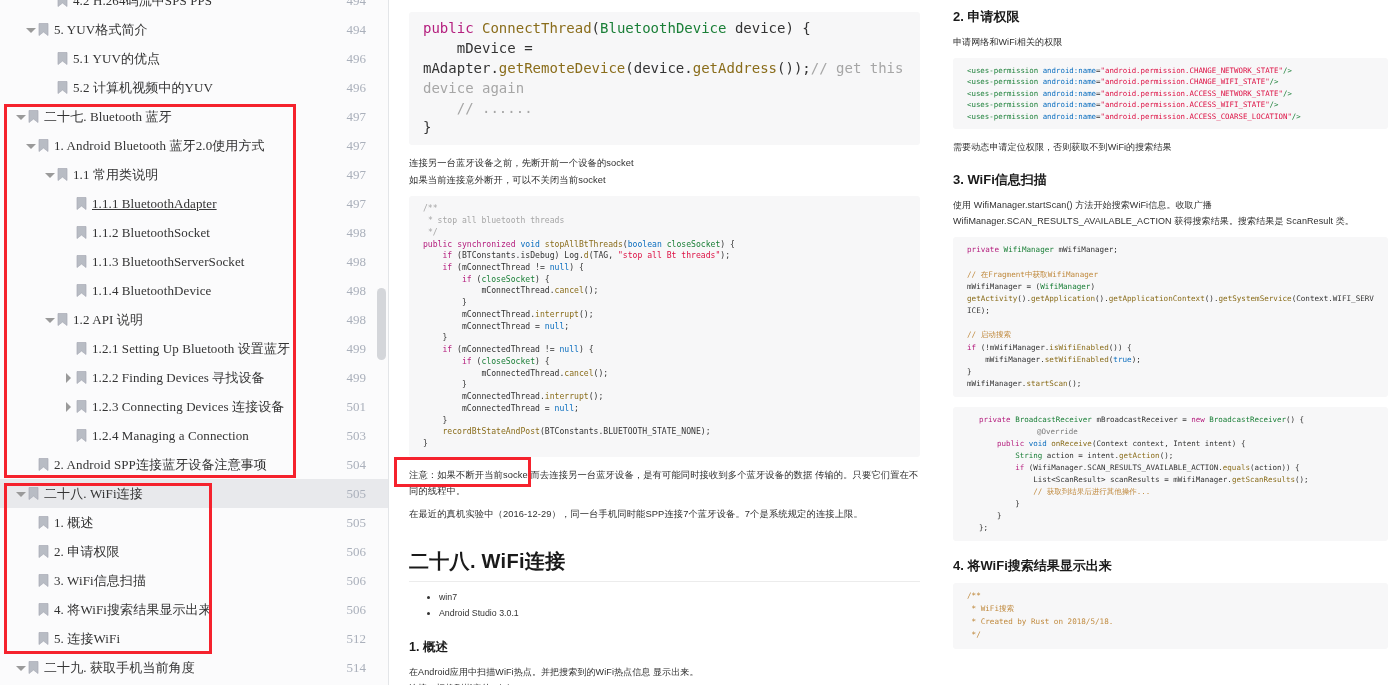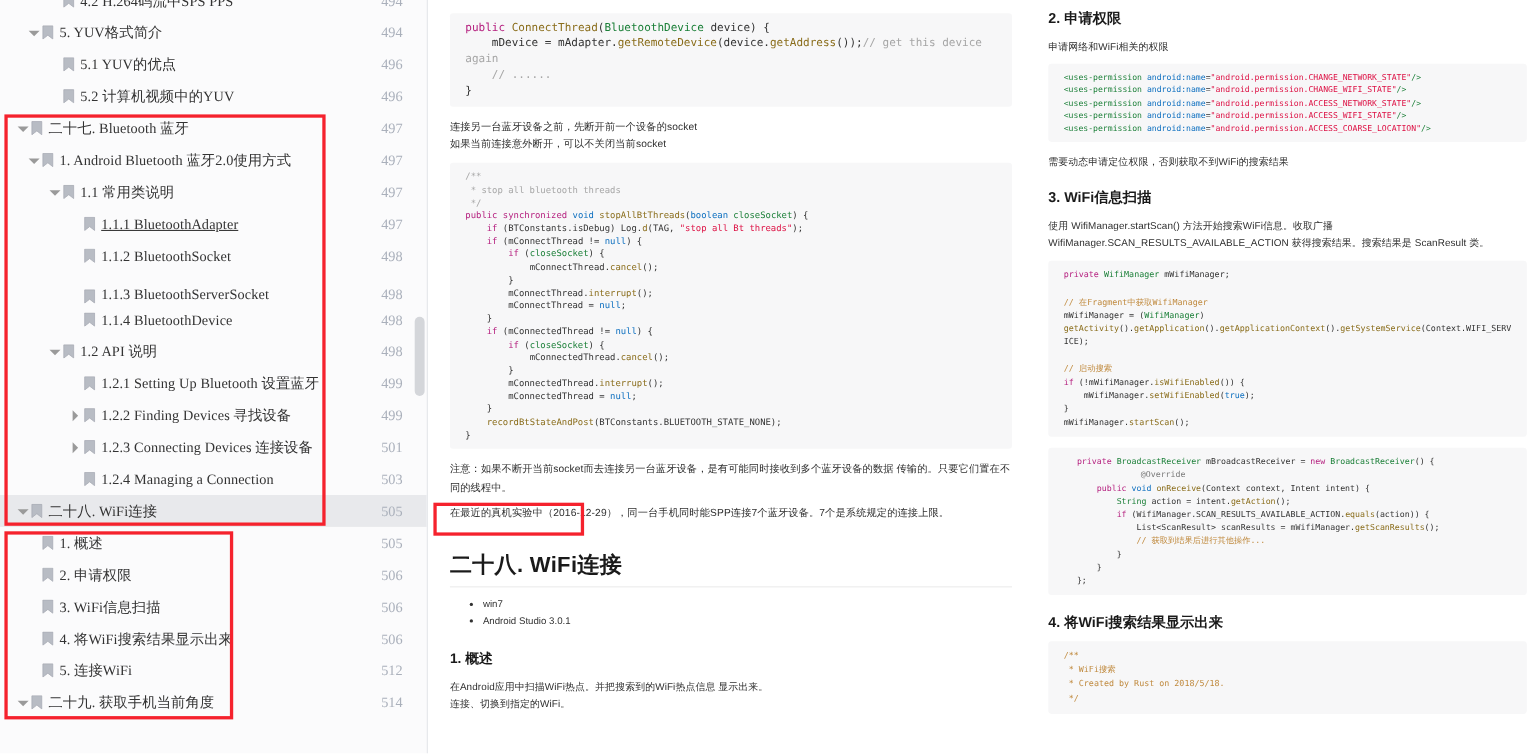--- a/index.html
+++ b/index.html
@@ -109,21 +109,21 @@
   }
   #col-mid { flex: 0 0 551px; width: 551px; padding: 0 20px; }
   #col-right { flex: 0 0 460px; width: 460px; padding: 0 12px; border-left: 1px solid #fff; }
 
   .code-block {
     background: #f7f7f8;
     border-radius: 3px;
     padding: 7px 10px 7px 14px;
     margin: 8px 0 10px 0;
     font-family: "DejaVu Sans Mono", "Liberation Mono", monospace;
-    font-size: 10px;
+    font-size: 14px;
     line-height: 1.42;
     color: #333;
     white-space: pre-wrap;
     word-break: break-word;
     overflow: hidden;
   }
   .code-block.tight { font-size: 8.1px; line-height: 1.45; }
   .kw  { color: #b5207f; }
   .kw2 { color: #0b6ebf; }
   .fn  { color: #8a6d1b; }
@@ -260,21 +260,21 @@
         <li class="toc-row lvl3" style="top: 0px;">
           <span class="arrow "></span>
           <span class="bm-icon">
             <svg width="11" height="13" viewBox="0 0 11 13">
               <path d="M1 0.5 H10 V12.5 L5.5 9 L1 12.5 Z" fill="#b8bcc4" stroke="#a7abb4" stroke-width="0.7"></path>
             </svg>
           </span>
           <span class="toc-label">1.1.2 BluetoothSocket</span>
           <span class="pagenum">498</span>
         </li>
-        <li class="toc-row lvl3" style="top: 0px; align-items: flex-end;">
+        <li class="toc-row lvl3" style="top: 0px;">
           <span class="arrow "></span>
           <span class="bm-icon">
             <svg width="11" height="13" viewBox="0 0 11 13">
               <path d="M1 0.5 H10 V12.5 L5.5 9 L1 12.5 Z" fill="#b8bcc4" stroke="#a7abb4" stroke-width="0.7"></path>
             </svg>
           </span>
           <span class="toc-label">1.1.3 BluetoothServerSocket</span>
           <span class="pagenum">498</span>
         </li>
         <li class="toc-row lvl3" style="top: 0px;">
@@ -329,20 +329,30 @@
         </li>
         <li class="toc-row lvl3" style="top: 0px;">
           <span class="arrow "></span>
           <span class="bm-icon">
             <svg width="11" height="13" viewBox="0 0 11 13">
               <path d="M1 0.5 H10 V12.5 L5.5 9 L1 12.5 Z" fill="#b8bcc4" stroke="#a7abb4" stroke-width="0.7"></path>
             </svg>
           </span>
           <span class="toc-label">1.2.4 Managing a Connection</span>
           <span class="pagenum">503</span>
+        </li>
+        <li class="toc-row lvl1" style="top: 0px;">
+          <span class="arrow "></span>
+          <span class="bm-icon">
+            <svg width="11" height="13" viewBox="0 0 11 13">
+              <path d="M1 0.5 H10 V12.5 L5.5 9 L1 12.5 Z" fill="#b8bcc4" stroke="#a7abb4" stroke-width="0.7"></path>
+            </svg>
+          </span>
+          <span class="toc-label">2. Android SPP连接蓝牙设备注意事项</span>
+          <span class="pagenum">504</span>
         </li>
         <li class="toc-row lvl0 selected" style="top: 0px;">
           <span class="arrow down"></span>
           <span class="bm-icon">
             <svg width="11" height="13" viewBox="0 0 11 13">
               <path d="M1 0.5 H10 V12.5 L5.5 9 L1 12.5 Z" fill="#b8bcc4" stroke="#a7abb4" stroke-width="0.7"></path>
             </svg>
           </span>
           <span class="toc-label">二十八. WiFi连接</span>
           <span class="pagenum">505</span>

